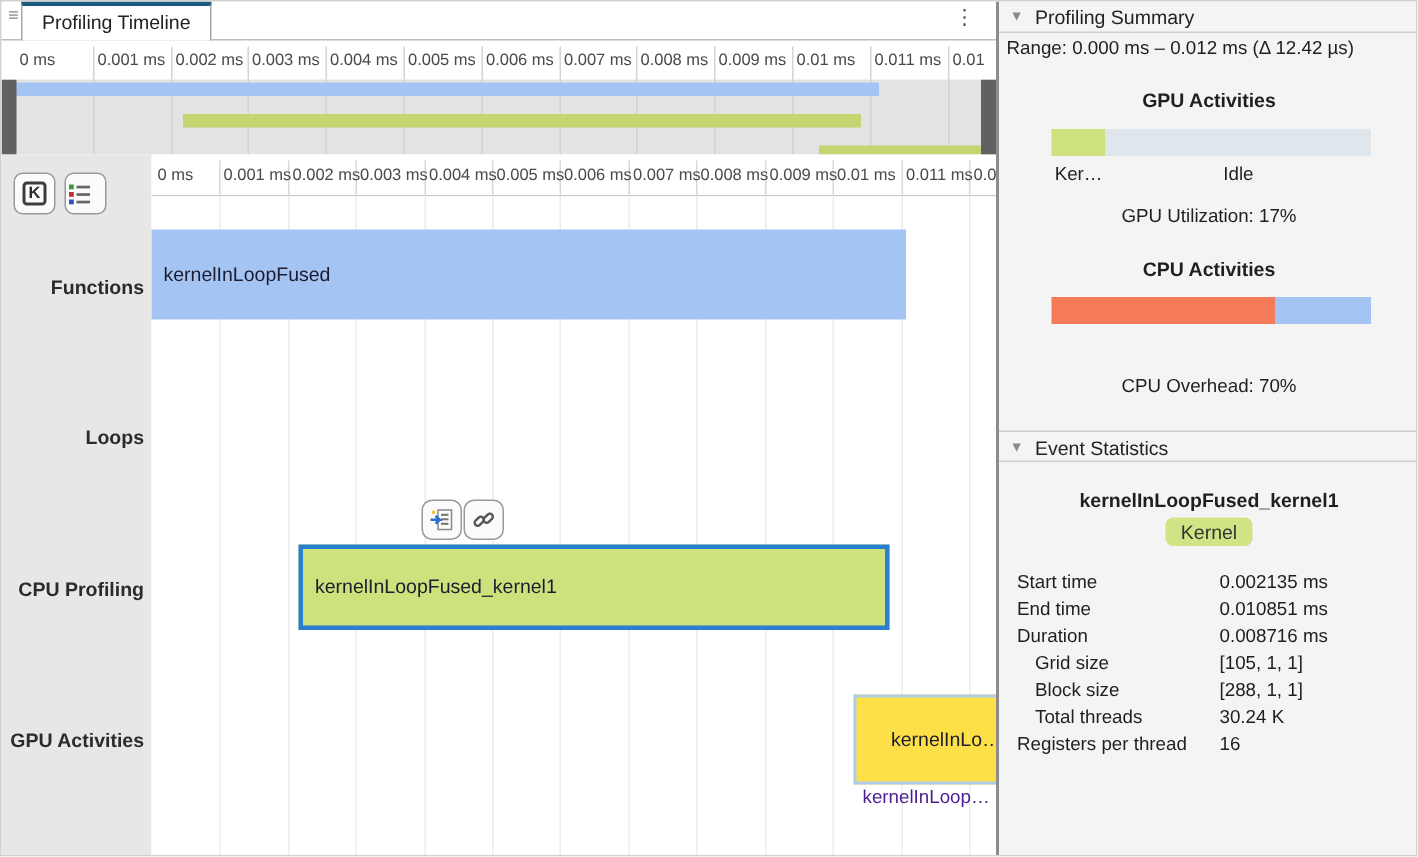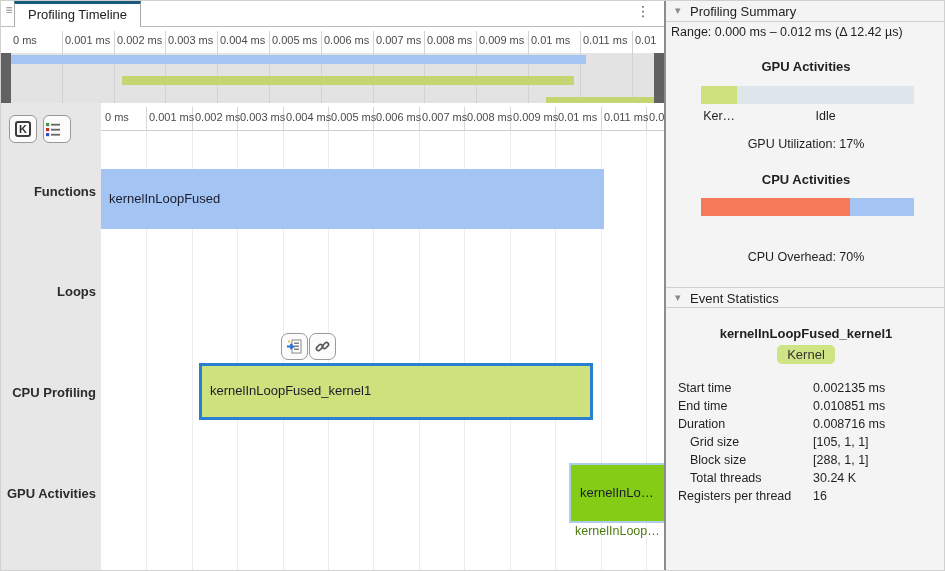--- a/index.html
+++ b/index.html
@@ -48,24 +48,24 @@
   
   .main-ruler { left:100px; top:102px; width:564px; height:28px; background:#fff; border-bottom:1px solid #cfcfcf; }
   .tickline-main { position:absolute; top:4px; bottom:0; width:1px; background:#d8d8d8; }
   .main-ruler .ticklabel { top:8px; }
 
   
   .canvas { left:100px; top:130px; width:564px; height:441px; background:#fff; overflow:hidden; }
   .grid { position:absolute; top:0; bottom:0; width:1px; background:#ececec; }
 
   .bar { position:absolute; font-size:13px; color:#1c1c2e; white-space:nowrap; overflow:hidden; cursor:pointer; }
-  .bar-functions { left:100px; top:168px; width:503px; height:60px; background:#a4c5f4; line-height:60px; padding-left:8px; }
+  .bar-functions { left:100px; top:152px; width:503px; height:60px; background:#a4c5f4; line-height:60px; padding-left:8px; }
   .bar-cpu { left:198px; top:362px; width:394px; height:57px; background:#cde17c; border:3px solid #2a7fd1; line-height:50px; padding-left:8px; }
-  .bar-gpu { left:568px; top:462px; width:115px; height:60px; background:#84cc16; border:2px solid #afcde9; line-height:55px; padding-left:9px; }
-  .gpu-sublabel { left:574px; top:523px; font-size:12.5px; color:#4d7c0f; white-space:nowrap; cursor:pointer; }
+  .bar-gpu { left:568px; top:462px; width:115px; height:60px; background:#fde047; border:2px solid #afcde9; line-height:55px; padding-left:23px; }
+  .gpu-sublabel { left:574px; top:523px; font-size:12.5px; color:#4c1d95; white-space:nowrap; cursor:pointer; }
 
   .overlay-btn { position:absolute; top:332px; width:27px; height:27px; border:1px solid #9a9a9a; border-radius:7px; background:#fbfbfb; cursor:pointer; text-align:center; }
   .overlay-btn svg { margin-top:4px; }
   .ob-src { left:280px; }
   .ob-link { left:308px; }
 
   .divider-v { left:663px; top:0; width:2px; height:571px; background:#8c8c8c; z-index:4; }
 
   
   .panel { left:665px; top:0; width:280px; height:571px; background:#f4f4f4; font-size:12.5px; color:#1f1f1f; }

